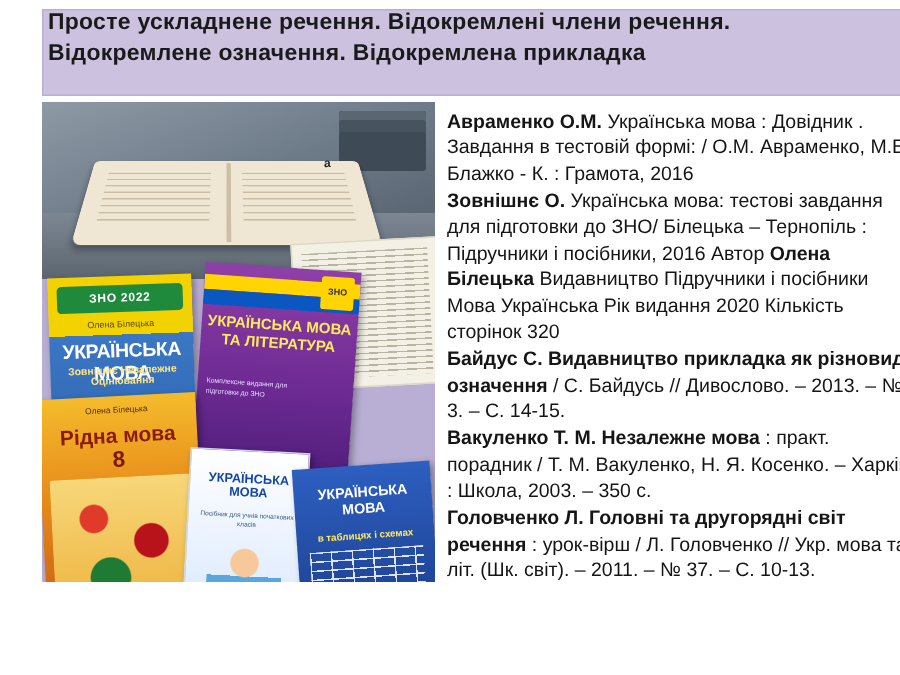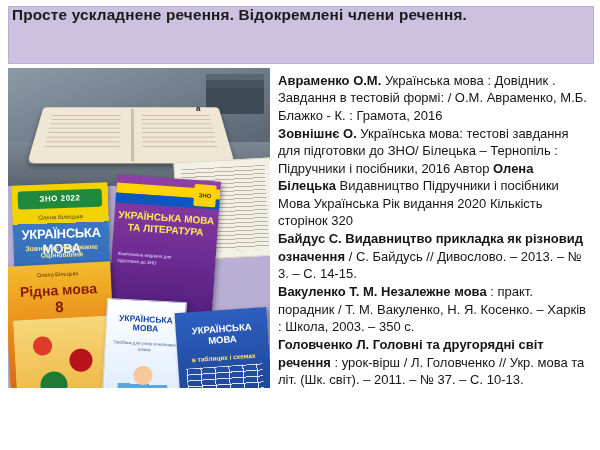--- a/index.html
+++ b/index.html
@@ -10,20 +10,21 @@
     width: 600px;
     height: 450px;
     background: #ffffff;
     font-family: "Liberation Sans", sans-serif;
     overflow: hidden;
   }
   .slide {
     position: relative;
     width: 550px;
     height: 450px;
+    margin-left: 20px;
   }
   .title-band {
     position: absolute;
     left: 8px;
     top: 6px;
     width: 584px;
     height: 56px;
     background: #ccc2e0;
     border: 1px solid #b9afd6;
   }
@@ -390,20 +391,21 @@
   }
 </style>
 </head>
 <body>
 
 <div class="slide">
 
   <div class="title-band"></div>
   <div class="title-text">
     <div>Просте ускладнене речення. Відокремлені члени речення.</div>
+    <div>Відокремлене означення.  Відокремлена прикладка</div>
   </div>
 
   <div class="collage">
 
     <div class="photo-top">
       <div class="desk"></div>
       <div class="stack"></div>
       <div class="book-open">
         <div class="lines-l"></div>
         <div class="lines-r"></div>

